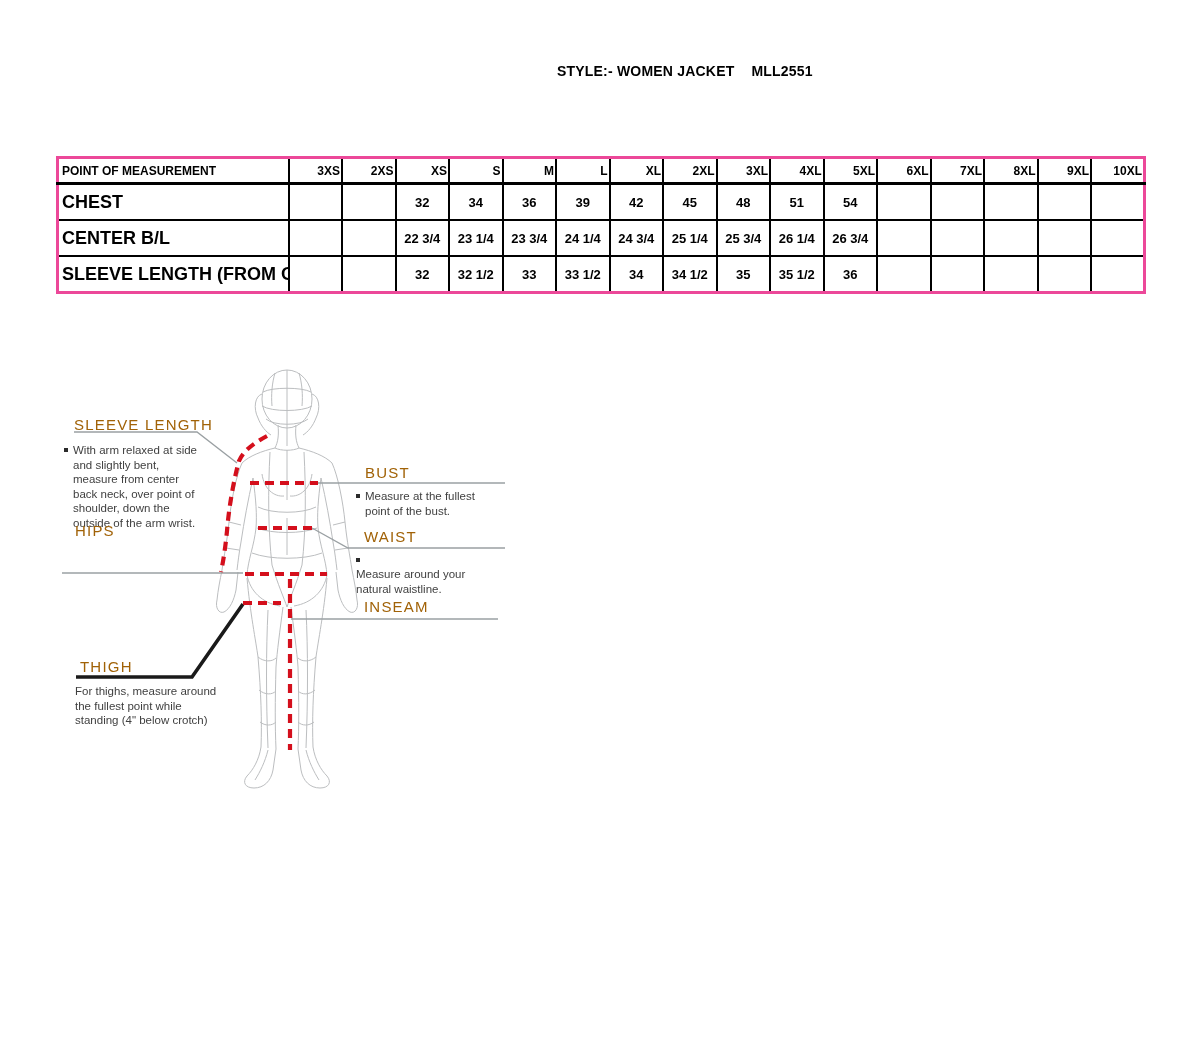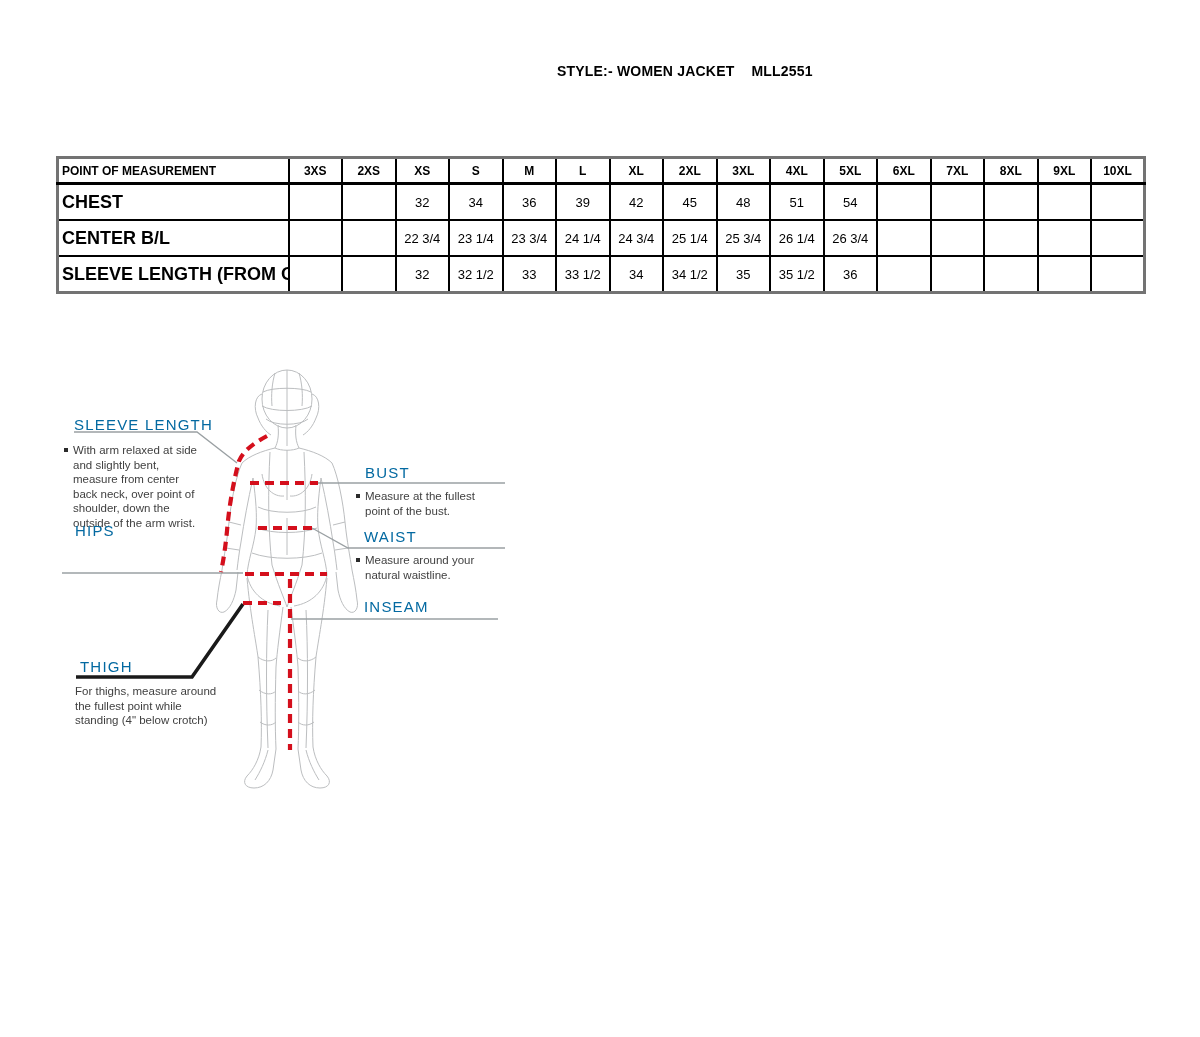--- a/index.html
+++ b/index.html
@@ -6,36 +6,36 @@
   #page{position:relative;width:1200px;height:1037px;background:#fff;overflow:hidden;
         font-family:"Liberation Sans",sans-serif;color:#000;border-radius:13px;}
 
   
   .doc-title{position:absolute;left:557px;top:63px;display:flex;gap:17px;
              font-size:14px;font-weight:700;letter-spacing:.2px;white-space:nowrap;}
 
   
   .size-table-wrap{position:absolute;left:56px;top:156px;width:1087px;}
   table.size-table{border-collapse:collapse;table-layout:fixed;width:1087px;
-                   border:3px solid #737373;}
+                   border:3px solid #ec4899;}
   table.size-table th,table.size-table td{border:2px solid #000;overflow:hidden;
                    white-space:nowrap;}
-  table.size-table thead th{height:21px;font-size:12px;font-weight:700;text-align:center;
+  table.size-table thead th{height:21px;font-size:12px;font-weight:700;text-align:right;
                    border-bottom:3px solid #000;}
   table.size-table thead th.pom{text-align:left;padding-left:3px;}
   table.size-table tbody th{height:32px;font-size:18px;font-weight:700;text-align:left;
                    padding-left:3px;}
-  table.size-table tbody td{height:32px;font-size:13px;font-weight:400;text-align:center;}
+  table.size-table tbody td{height:32px;font-size:13px;font-weight:700;text-align:center;}
 
   
   .note-line{position:absolute;left:57px;top:305px;font-size:13.5px;font-weight:700;
              white-space:nowrap;letter-spacing:-.1px;}
 
   
-  .guide-heading{position:absolute;font-size:15px;font-weight:400;color:#0369a1;
+  .guide-heading{position:absolute;font-size:15px;font-weight:400;color:#a16207;
                  letter-spacing:1.2px;white-space:nowrap;}
   .guide-desc{position:absolute;display:flex;gap:5px;font-size:11.5px;line-height:14.5px;
               color:#3f3f3f;}
   .guide-desc .bullet{flex:0 0 auto;width:4px;height:4px;background:#2b2b2b;
               margin-top:5px;}
   .guide-desc p{margin:0;}
 
   svg#figure-svg{position:absolute;left:0;top:350px;pointer-events:none;}
 </style>
 </head>
@@ -255,20 +255,20 @@
     <p>For thighs, measure around the fullest point while standing (4" below crotch)</p>
   </div>
 
   <div class="guide-heading" style="left:365px;top:464px;">BUST</div>
   <div class="guide-desc" style="left:356px;top:489px;width:132px;">
     <span class="bullet"></span>
     <p>Measure at the fullest point of the bust.</p>
   </div>
 
   <div class="guide-heading" style="left:364px;top:528px;">WAIST</div>
-  <div class="guide-desc" style="left:356px;top:553px;width:138px;">
+  <div class="guide-desc" style="left:356px;top:553px;width:138px;flex-direction:column;">
     <span class="bullet"></span>
     <p>Measure around your natural waistline.</p>
   </div>
 
   <div class="guide-heading" style="left:364px;top:598px;">INSEAM</div>
 
 </div>
 
 </body></html>

